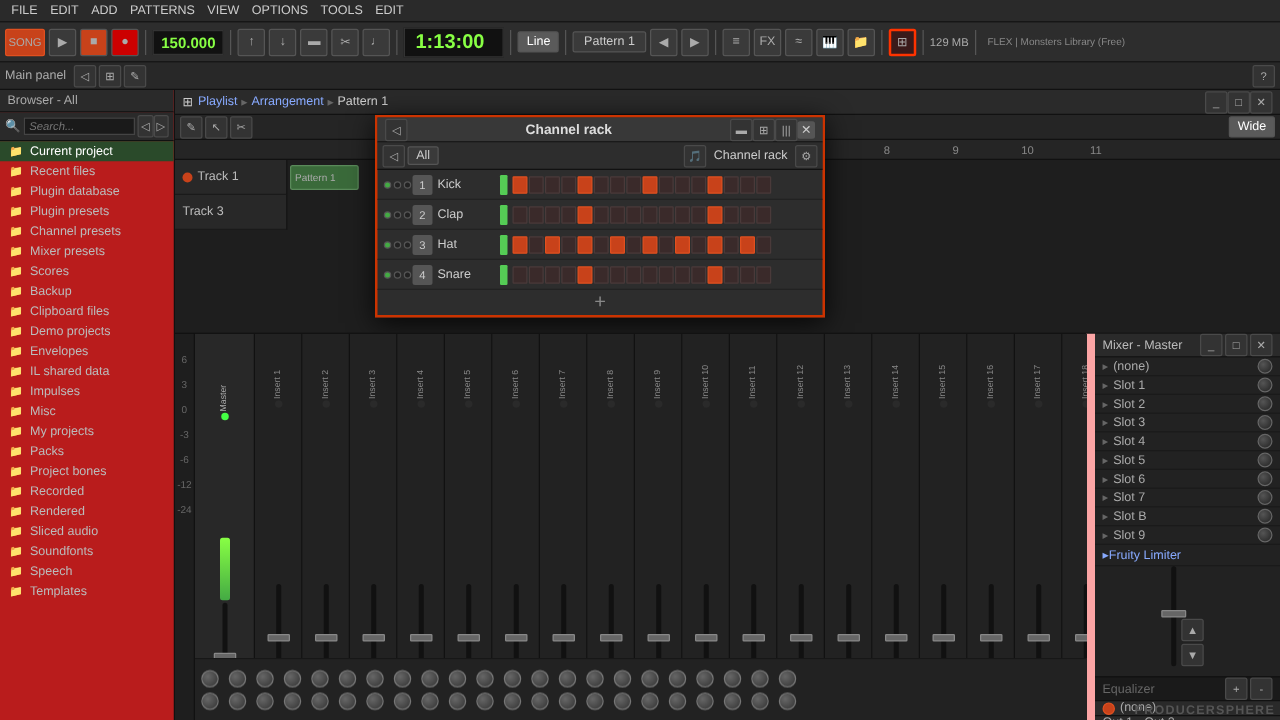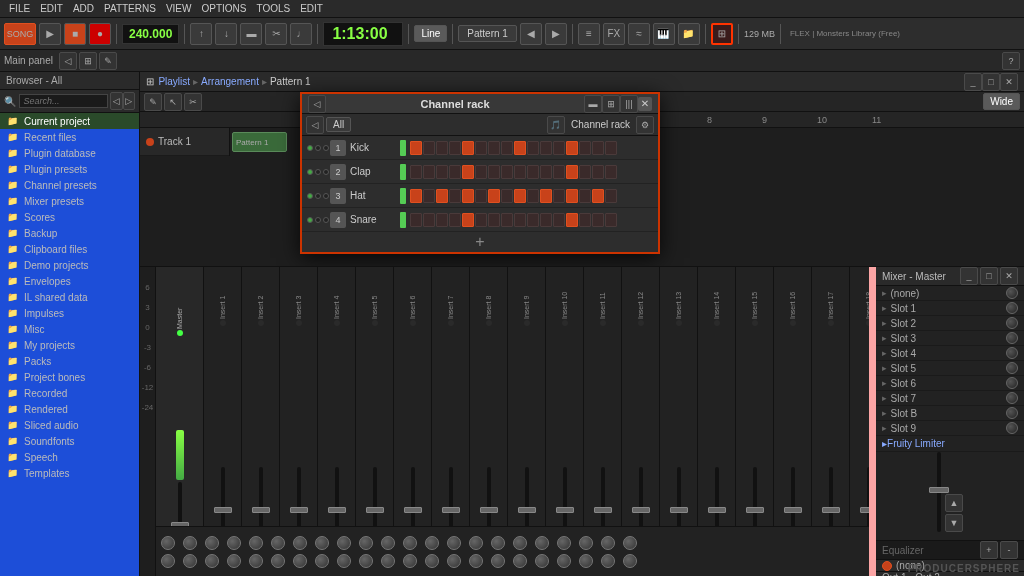--- a/index.html
+++ b/index.html
@@ -125,21 +125,21 @@
 
     
     #main {
       display: flex;
       height: calc(576px - 18px - 32px - 22px);
     }
 
     
     #sidebar {
       width: 140px;
-      background: #1d4ed8;
+      background: #b91c1c;
       border-right: 1px solid #111;
       overflow-y: auto;
       flex-shrink: 0;
     }
     .sidebar-header {
       padding: 3px 6px;
       font-size: 10px;
       color: #aaa;
       background: #2a2a2a;
       border-bottom: 1px solid #111;
@@ -582,21 +582,21 @@
   <span class="menu-item">EDIT</span>
 </div>
 
 <div id="toolbar" style="display:flex;align-items:center;height:32px;background:#2d2d2d;padding:0 4px;gap:3px;border-bottom:1px solid #111;">
 
   <div class="toolbar-btn active" style="width:32px;font-size:9px;">SONG</div>
   <div class="toolbar-btn">▶</div>
   <div class="toolbar-btn" style="background:#c8421a;">■</div>
   <div class="toolbar-btn" style="background:#cc0000;">●</div>
   <div class="toolbar-sep"></div>
-  <div class="bpm-display">240.000</div>
+  <div class="bpm-display">150.000</div>
   <div class="toolbar-sep"></div>
 
   <div class="toolbar-btn">↑</div>
   <div class="toolbar-btn">↓</div>
   <div class="toolbar-btn">▬</div>
   <div class="toolbar-btn">✂</div>
   <div class="toolbar-btn">♩</div>
   <div class="toolbar-sep"></div>
   <div class="time-display">1:13:00</div>
   <div class="toolbar-sep"></div>
@@ -774,20 +774,23 @@
         <div class="pl-ruler-num">11</div>
       </div>
 
       <div style="display:flex;background:#1e1e1e;position:relative;">
 
         <div style="width:90px;flex-shrink:0;background:#282828;border-right:1px solid #111;">
           <div class="track-label">
             <div style="width:8px;height:8px;background:#c8421a;border-radius:50%;margin-right:4px;"></div>
             <span>Track 1</span>
           </div>
+          <div class="track-label">
+            <span>Track 3</span>
+          </div>
         </div>
 
         <div style="flex:1;position:relative;">
 
           <div style="position:absolute;top:4px;left:2px;width:55px;height:20px;background:#3a6a3a;border:1px solid #5a8a5a;border-radius:2px;display:flex;align-items:center;padding:0 3px;font-size:8px;color:#aaa;cursor:pointer;">Pattern 1</div>
         </div>
       </div>
 
       <div id="channel-rack">
 

